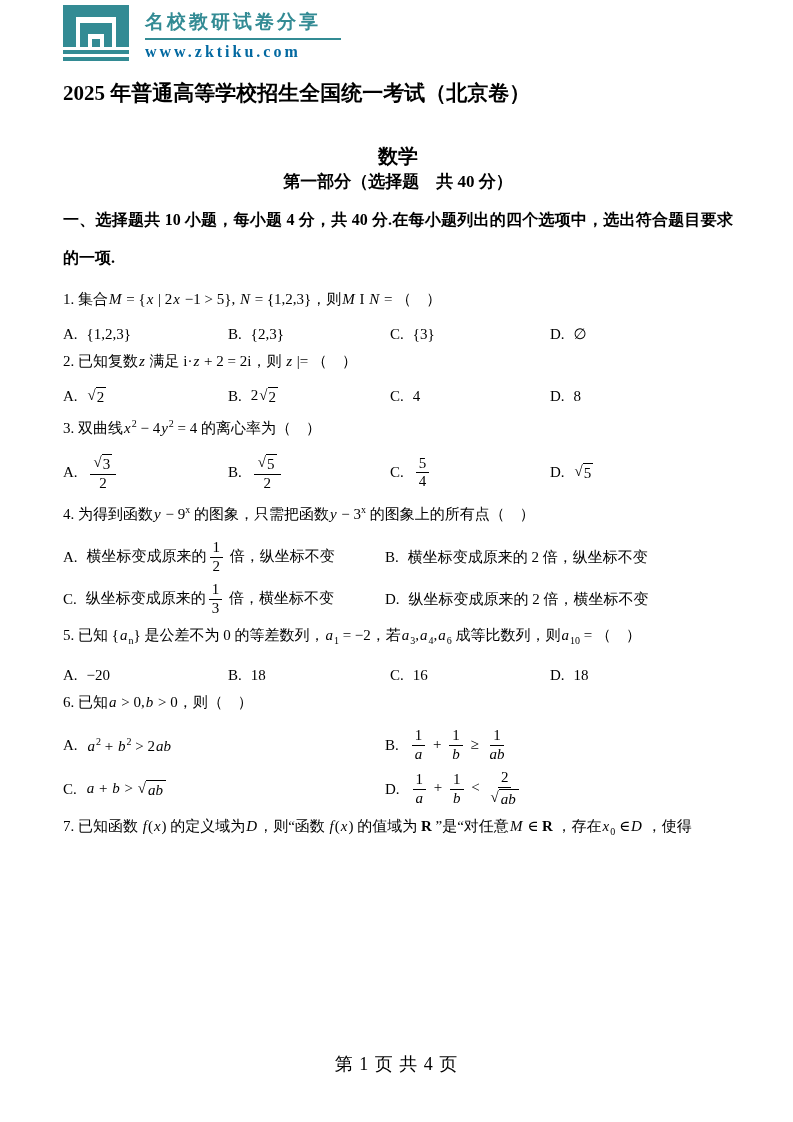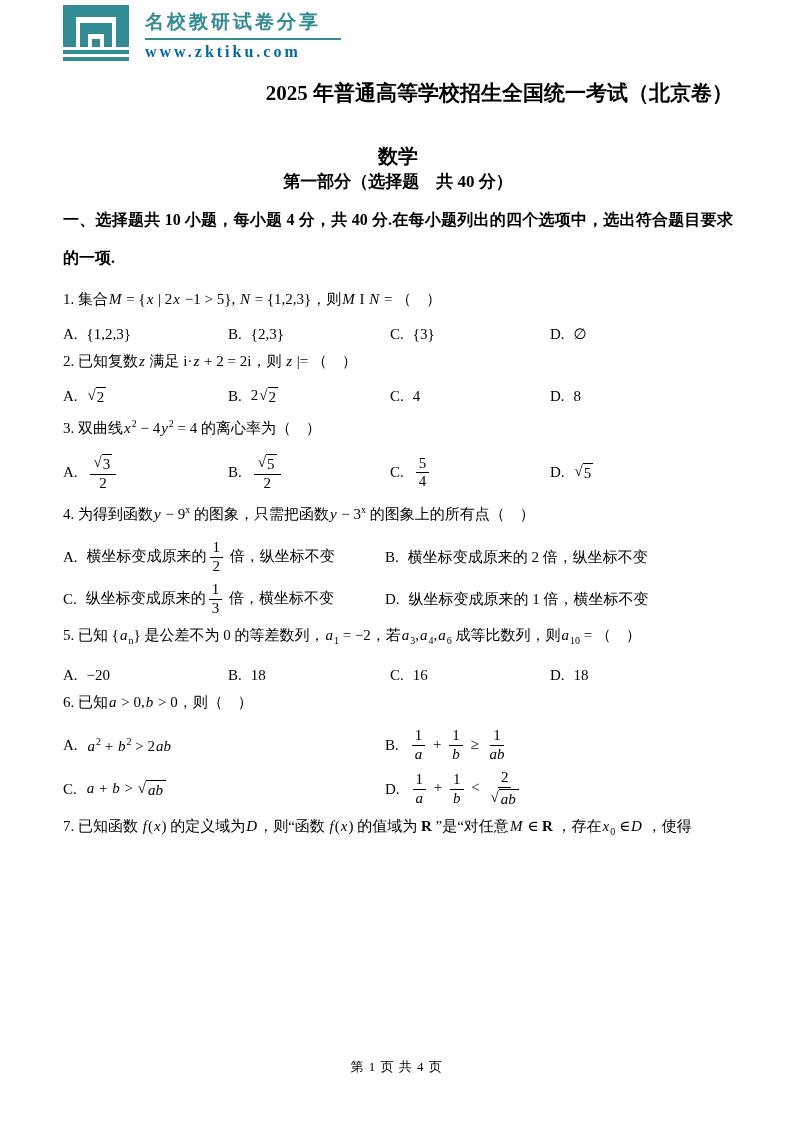--- a/index.html
+++ b/index.html
@@ -23,21 +23,21 @@
   .logo-sq .g1 { position:absolute; left:13px; bottom:0; width:40px; height:30px; background:#fff; }
   .logo-sq .g2 { position:absolute; left:17px; bottom:0; width:32px; height:24px; }
   .logo-sq .g3 { position:absolute; left:25px; bottom:0; width:16px; height:13px; background:#fff; }
   .logo-sq .g4 { position:absolute; left:29px; bottom:0; width:8px; height:8px; }
   .logo-stripe { height:4px; margin-top:3px; }
   .logo-text { padding-top:4px; }
   .logo-title { font-weight:bold; font-size:19px; letter-spacing:3px; font-family:"Liberation Sans","DejaVu Sans",sans-serif; }
   .logo-divider { height:2px; margin:3px 0 3px; width:196px; }
   .logo-url { font-weight:bold; font-size:16px; letter-spacing:3px; }
   
-  .doc-title { text-align:right; font-weight:bold; font-size:21px; margin-top:18px; }
+  .doc-title { text-align:left; font-weight:bold; font-size:21px; margin-top:18px; }
   .doc-subject { text-align:center; font-weight:bold; font-size:20px; margin-top:36px; }
   .intro { font-weight:bold; font-size:16px; line-height:42px; margin-top:18px; text-align:justify; }
   .section-heading { text-align:center; font-weight:bold; font-size:17px; }
   .instructions { font-weight:bold; font-size:16px; line-height:38px; margin-top:8px; text-align:justify; }
   
   .questions { margin-top:8px; font-size:15px; }
   .question { margin-top:4px; }
   .stem { line-height:28px; }
   .options { margin-top:12px; }
   .options.row4 { display:grid; grid-template-columns:165px 162px 160px 1fr; align-items:center; }
@@ -48,21 +48,21 @@
   .mvar { font-style:italic; font-family:"Liberation Serif","DejaVu Serif",serif; padding:0 1px; }
   .bfm { font-weight:bold; }
   sup,sub { font-size:10px; }
   .frac { display:inline-flex; flex-direction:column; align-items:center; vertical-align:middle; line-height:1.05; margin:0 3px; }
   .frac .num { border-bottom:1px solid #000; padding:0 3px 1px; }
   .frac .den { padding:1px 3px 0; }
   .sqrt { display:inline-flex; align-items:flex-start; margin:0 1px; }
   .sqrt .rad { line-height:1.15; }
   .sqrt .radicand { border-top:1px solid #000; line-height:1.2; padding:0 2px 0 1px; }
   
-  .footer { position:absolute; left:0; right:0; bottom:46px; text-align:center; font-size:13px; letter-spacing:1px; }
+  .footer { position:absolute; left:0; right:0; bottom:46px; text-align:center; font-size:18px; letter-spacing:1px; }
 </style>
 </head>
 <body>
 
 <div class="page">
 
   <div class="logo-row">
     <div class="logo-mark">
       <div class="logo-sq">
         <div class="l0 accent-bg" style="background: rgb(51, 139, 148);"></div>
@@ -193,21 +193,21 @@
           </div>
           <div class="option">
             <span class="opt-label">C.</span>
             <span class="opt-body">纵坐标变成原来的<span class="frac">
                 <span class="num">1</span>
                 <span class="den">3</span>
               </span> 倍，横坐标不变</span>
           </div>
           <div class="option">
             <span class="opt-label">D.</span>
-            <span class="opt-body">纵坐标变成原来的 1 倍，横坐标不变</span>
+            <span class="opt-body">纵坐标变成原来的 2 倍，横坐标不变</span>
           </div>
         </div>
       </div>
       <div class="question">
         <div class="stem">5. 已知 {<span class="mvar">a</span><sub>n</sub>} 是公差不为 0 的等差数列，<span class="mvar">a</span><sub>1</sub> = −2，若<span class="mvar">a</span><sub>3</sub>,<span class="mvar">a</span><sub>4</sub>,<span class="mvar">a</span><sub>6</sub> 成等比数列，则<span class="mvar">a</span><sub>10</sub> = （　）</div>
         <div class="options row4">
           <div class="option">
             <span class="opt-label">A.</span>
             <span class="opt-body">−20</span>
           </div>

